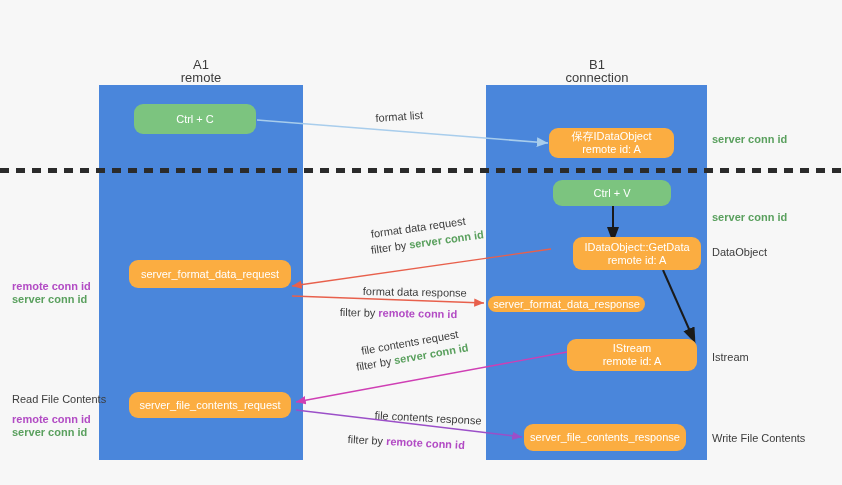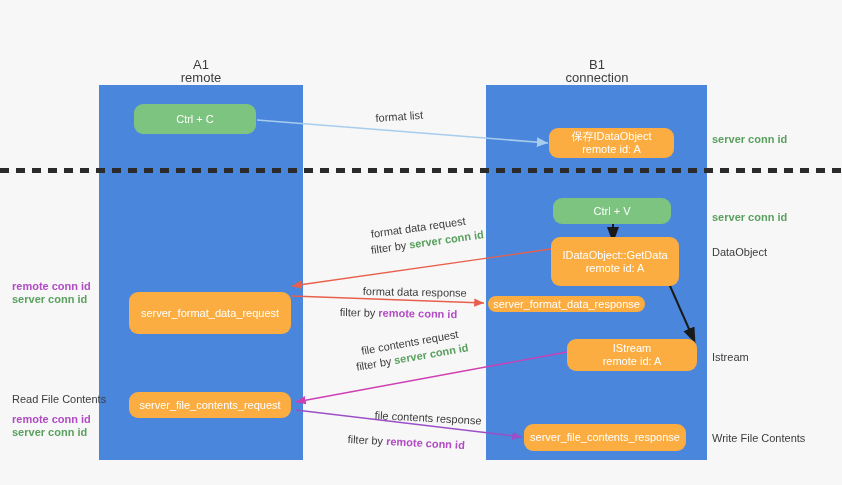--- a/index.html
+++ b/index.html
@@ -101,38 +101,38 @@
 
     <line x1="296" y1="410" x2="522" y2="437" stroke="#9b4fc8" stroke-width="1.4" marker-end="url(#ah-pur)"></line>
   </svg>
 
   <div class="dashline"></div>
 
   <div class="nodebox green" style="left:134px;top:104px;width:122px;height:30px;">
     <span>Ctrl + C</span>
   </div>
 
-  <div class="nodebox orange" style="left:129px;top:292px;width:162px;height:42px;">
+  <div class="nodebox orange" style="left:129px;top:260px;width:162px;height:28px;">
     <span>server_format_data_request</span>
   </div>
 
   <div class="nodebox orange" style="left:129px;top:392px;width:162px;height:26px;">
     <span>server_file_contents_request</span>
   </div>
 
   <div class="nodebox orange" style="left:549px;top:128px;width:125px;height:30px;flex-direction:column;">
     <span>保存IDataObject</span>
     <span>remote id: A</span>
   </div>
 
-  <div class="nodebox green" style="left:553px;top:180px;width:118px;height:26px;margin-top:18px;">
+  <div class="nodebox green" style="left:553px;top:180px;width:118px;height:26px;">
     <span>Ctrl + V</span>
   </div>
 
-  <div class="nodebox orange" style="left:551px;top:237px;width:128px;height:49px;flex-direction:column;align-items:center;">
+  <div class="nodebox orange" style="left:573px;top:237px;width:128px;height:33px;flex-direction:column;align-items:center;">
     <span>IDataObject::GetData</span>
     <span>remote id: A</span>
   </div>
 
   <div class="nodebox orange" style="left:488px;top:296px;width:157px;height:16px;">
     <span>server_format_data_response</span>
   </div>
 
   <div class="nodebox orange" style="left:567px;top:339px;width:130px;height:32px;flex-direction:column;">
     <span>IStream</span>

